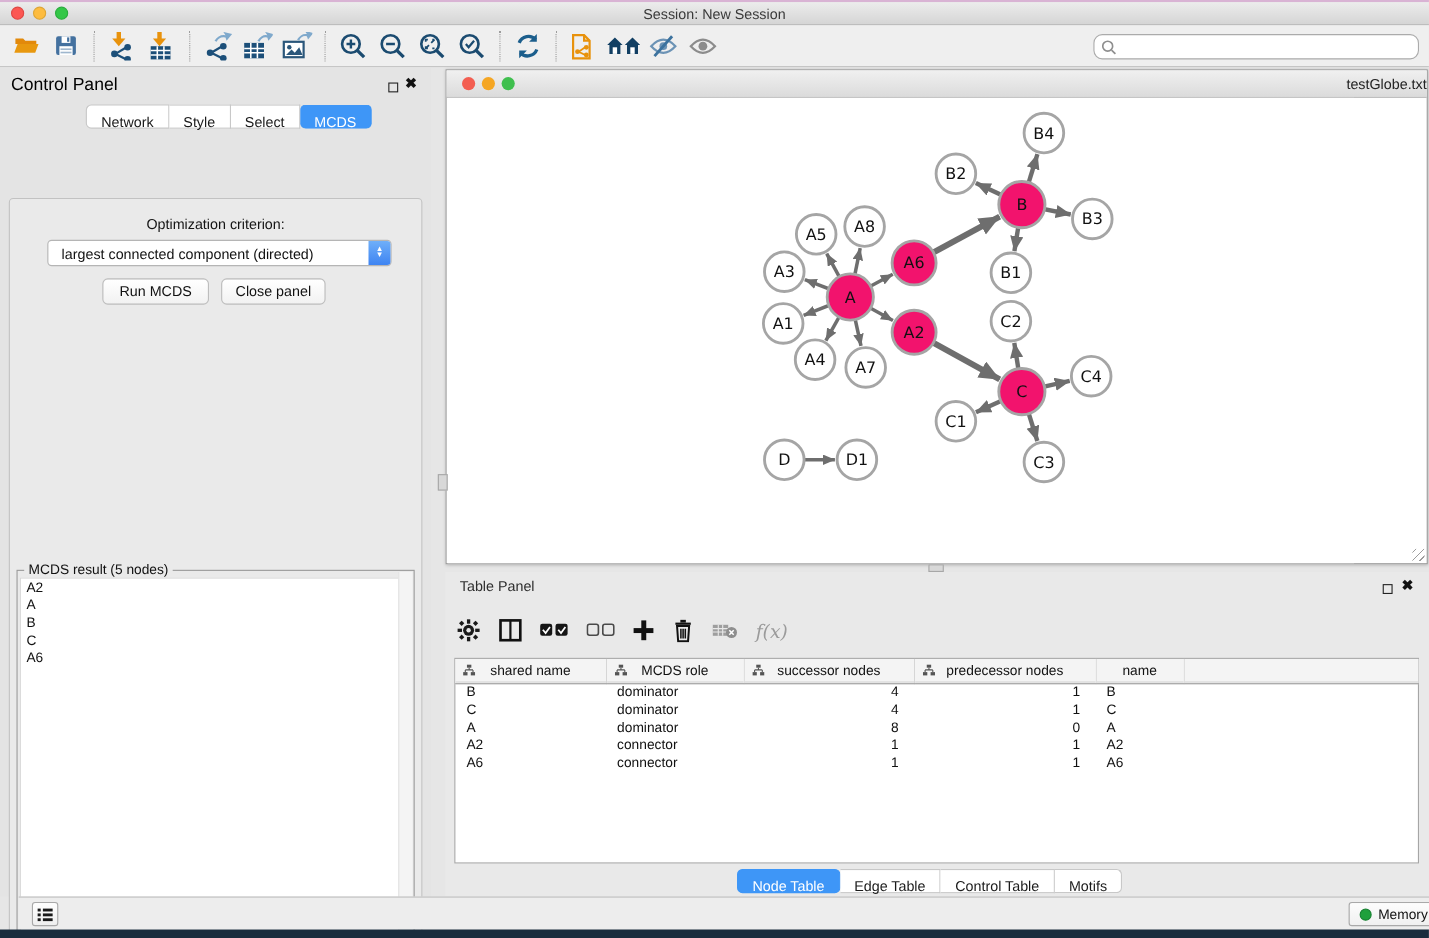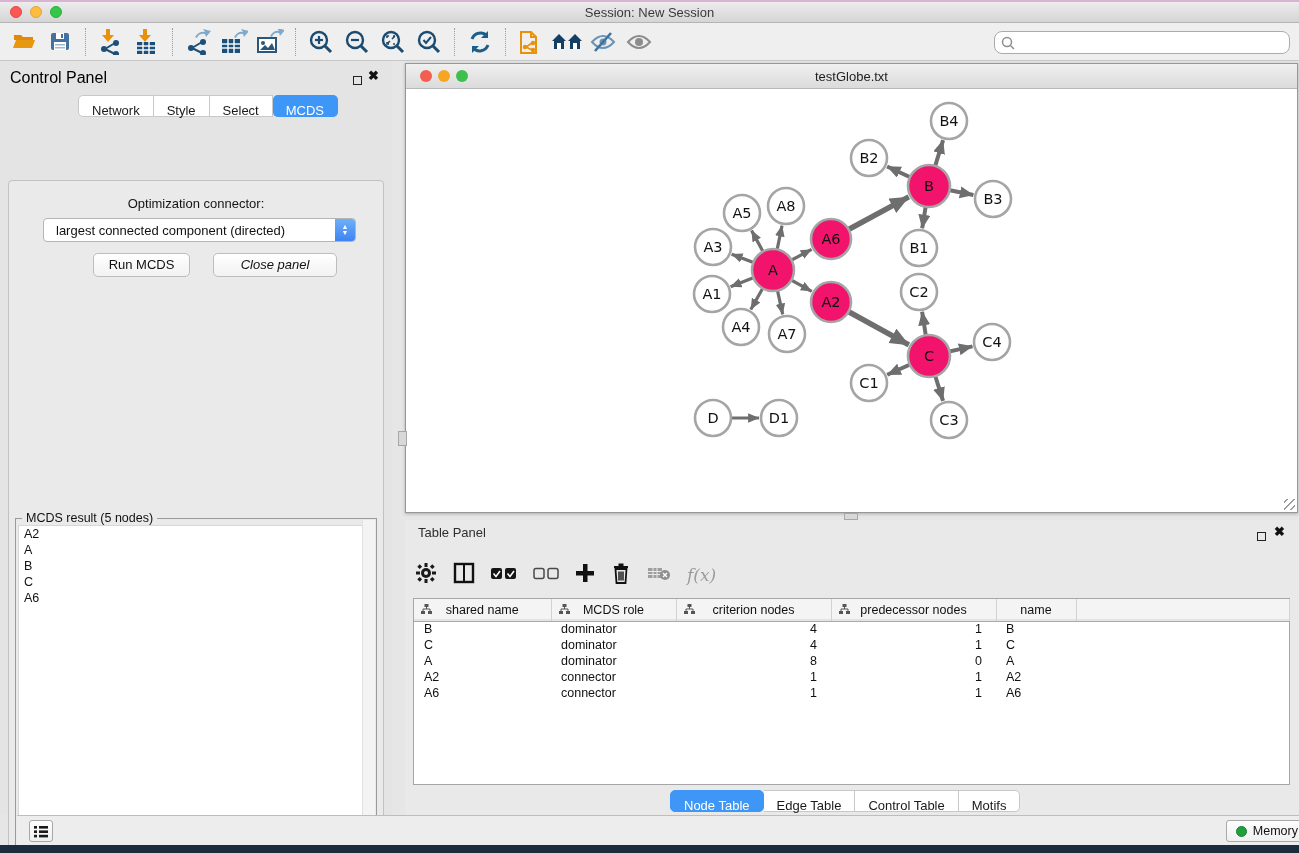--- a/index.html
+++ b/index.html
@@ -46,41 +46,41 @@
     border:1px solid #B5B5B5; border-radius:4px; display:flex; align-items:center; }
   #criterion-select .val { flex:1; font-size:13px; color:#111; padding-left:12px; white-space:nowrap; }
   #criterion-select .stepper { width:20px; height:22px; border-radius:0 3px 3px 0;
     background:linear-gradient(#6FAFF9,#3E84F2); display:flex; flex-direction:column;
     align-items:center; justify-content:center; color:#FFF; }
   #criterion-select .stepper span { font-size:7px; line-height:6px; }
   .cp-btn { top:72px; height:24px; background:linear-gradient(#FFFFFF,#F2F2F2);
     border:1px solid #BDBDBD; border-radius:5px; font-size:13px; color:#111;
     text-align:center; line-height:22px; }
   #run-btn { left:84px; width:97px; }
-  #closep-btn { left:204px; width:124px;font-style:italic; }
+  #closep-btn { left:192px; width:95px; }
   #result-box { left:6px; top:337px; width:362px; height:342px; border:1px solid #9A9A9A;
     background:#EAEAEA; }
   #result-legend { position:absolute; top:-8px; left:6px; background:#EAEAEA;
     padding:0 4px; font-size:12.5px; color:#111; }
   #result-list { position:absolute; left:2px; top:6px; right:2px; bottom:2px; background:#FFF;
     border:1px solid #D7D7D7; overflow:hidden; }
   #result-list .item { font-size:12.5px; color:#111; line-height:16px; padding-left:5px; }
   #result-scroll { position:absolute; right:1px; top:1px; bottom:1px; width:13px;
     background:#F4F4F4; border-left:1px solid #E2E2E2; }
 
   
   #net-window { left:405px; top:63px; width:893px; height:450px; background:#FFF;
     border:1px solid #979797; box-shadow:0 1px 3px rgba(0,0,0,.25); }
   #net-titlebar { left:0; top:0; width:100%; height:25px;
     background:linear-gradient(#F0F0F0,#DBDBDB); border-bottom:1px solid #B8B8B8; }
   #net-titlebar .r { left:14px; background:#F35E51; } 
   #net-titlebar .y { left:32px; background:#F5A623; }
   #net-titlebar .g { left:50px; background:#3FBF4E; }
   #net-titlebar .light { top:6px; }
-  #net-title { width:100%; text-align:center; line-height:25px; font-size:13px; color:#222; }
+  #net-title { width:100%; text-align:right; line-height:25px; font-size:13px; color:#222; }
   #net-canvas { left:1px; top:25px; width:824px; height:423px; background:#FFF; overflow:hidden; }
   #resize-corner { right:2px; bottom:2px; width:11px; height:11px;
     background:repeating-linear-gradient(135deg, transparent 0 2px, #9C9C9C 2px 3px, transparent 3px 5px); }
   .mini-handle { background:#D8D8D8; border:1px solid #A7A7A7; }
   #left-handle { left:398px; top:431px; width:9px; height:15px; }
   #bottom-handle { left:844px; top:513px; width:14px; height:7px; }
 
   
   #table-panel { left:405px; top:520px; width:894px; height:295px; background:#E9E9E9; }
   #tp-toolbar { left:10px; top:38px; height:34px; display:flex; align-items:center; gap:16px; }
@@ -291,21 +291,21 @@
   <div class="abs" style="right:30px; top:9px;"><span class="float-ic"></span></div>
   <div class="abs close-ic" style="right:13px; top:9px;">✖</div>
   <div class="abs seg-wrap" style="left:78px; top:33px;" id="control-tabs">
       <div class="seg">Network</div>
       <div class="seg">Style</div>
       <div class="seg">Select</div>
       <div class="seg active">MCDS</div>
     </div>
 
   <div id="cp-inner" class="abs">
-    <div id="opt-label" class="abs">Optimization connector:</div>
+    <div id="opt-label" class="abs">Optimization criterion:</div>
     <div id="criterion-select" class="abs">
       <span class="val">largest connected component (directed)</span>
       <span class="stepper">
           <span>▲</span>
           <span>▼</span>
         </span>
     </div>
     <div id="run-btn" class="abs cp-btn">Run MCDS</div>
     <div id="closep-btn" class="abs cp-btn">Close panel</div>
 
@@ -549,21 +549,21 @@
                 <rect x="3.5" y="0" width="4" height="3" fill="#555"></rect>
                 <path d="M5.5 3v2M2 5h7M2 5v2M9 5v2" stroke="#555" stroke-width="1" fill="none"></path>
                 <rect x="0" y="7" width="4" height="3" fill="#555"></rect>
                 <rect x="7" y="7" width="4" height="3" fill="#555"></rect>
               </svg><span class="col-label">MCDS role</span></th>
             <th><svg width="11" height="11" class="col-ic">
                 <rect x="3.5" y="0" width="4" height="3" fill="#555"></rect>
                 <path d="M5.5 3v2M2 5h7M2 5v2M9 5v2" stroke="#555" stroke-width="1" fill="none"></path>
                 <rect x="0" y="7" width="4" height="3" fill="#555"></rect>
                 <rect x="7" y="7" width="4" height="3" fill="#555"></rect>
-              </svg><span class="col-label">criterion nodes</span></th>
+              </svg><span class="col-label">successor nodes</span></th>
             <th><svg width="11" height="11" class="col-ic">
                 <rect x="3.5" y="0" width="4" height="3" fill="#555"></rect>
                 <path d="M5.5 3v2M2 5h7M2 5v2M9 5v2" stroke="#555" stroke-width="1" fill="none"></path>
                 <rect x="0" y="7" width="4" height="3" fill="#555"></rect>
                 <rect x="7" y="7" width="4" height="3" fill="#555"></rect>
               </svg><span class="col-label">predecessor nodes</span></th>
             <th><span class="col-label">name</span></th>
             <th><span class="col-label"></span></th>
           </tr>
         </thead>

